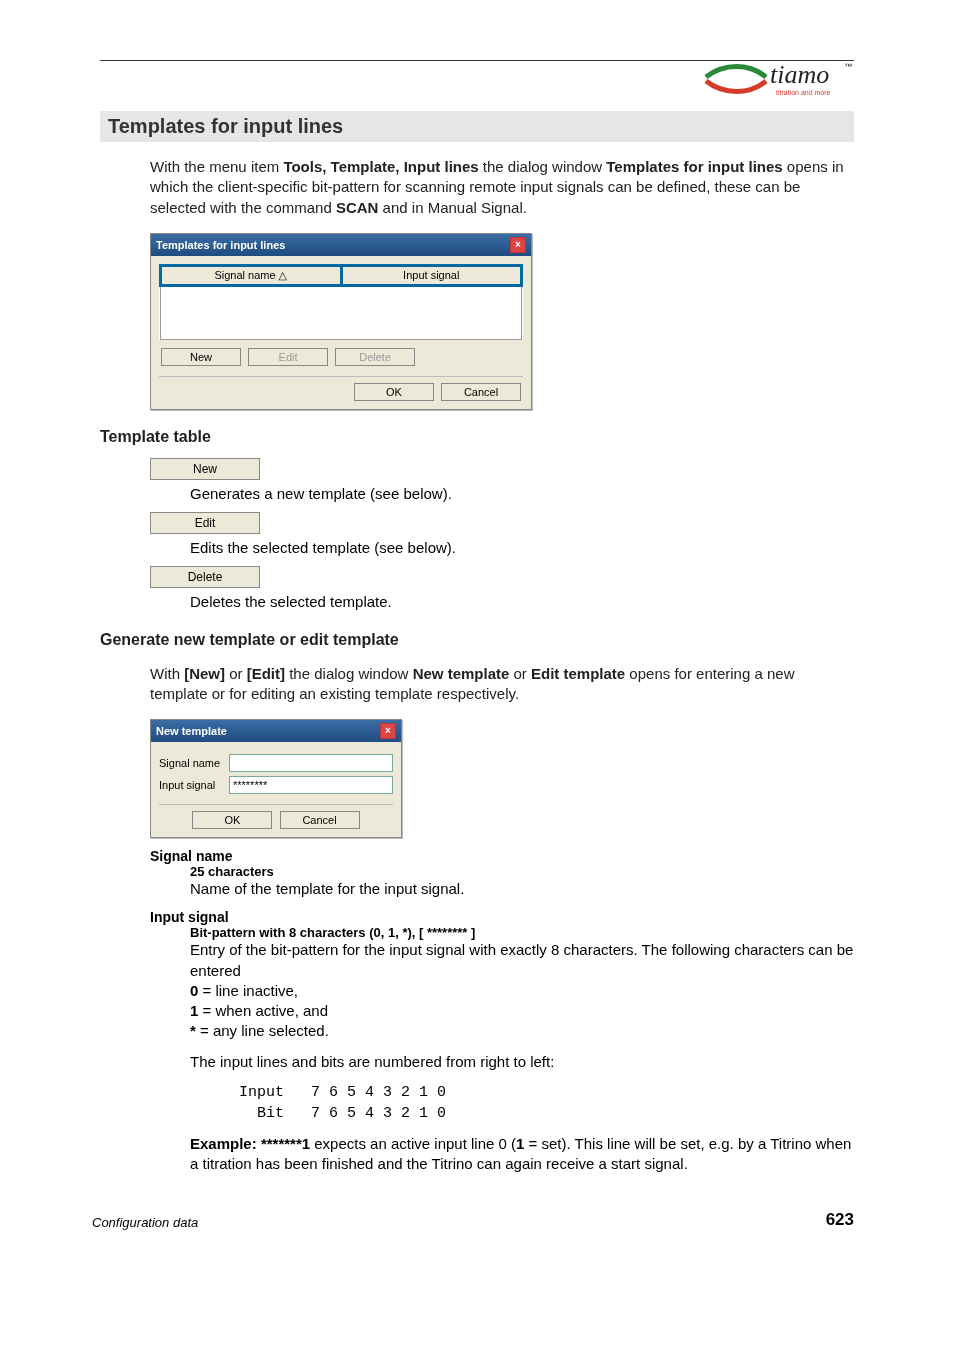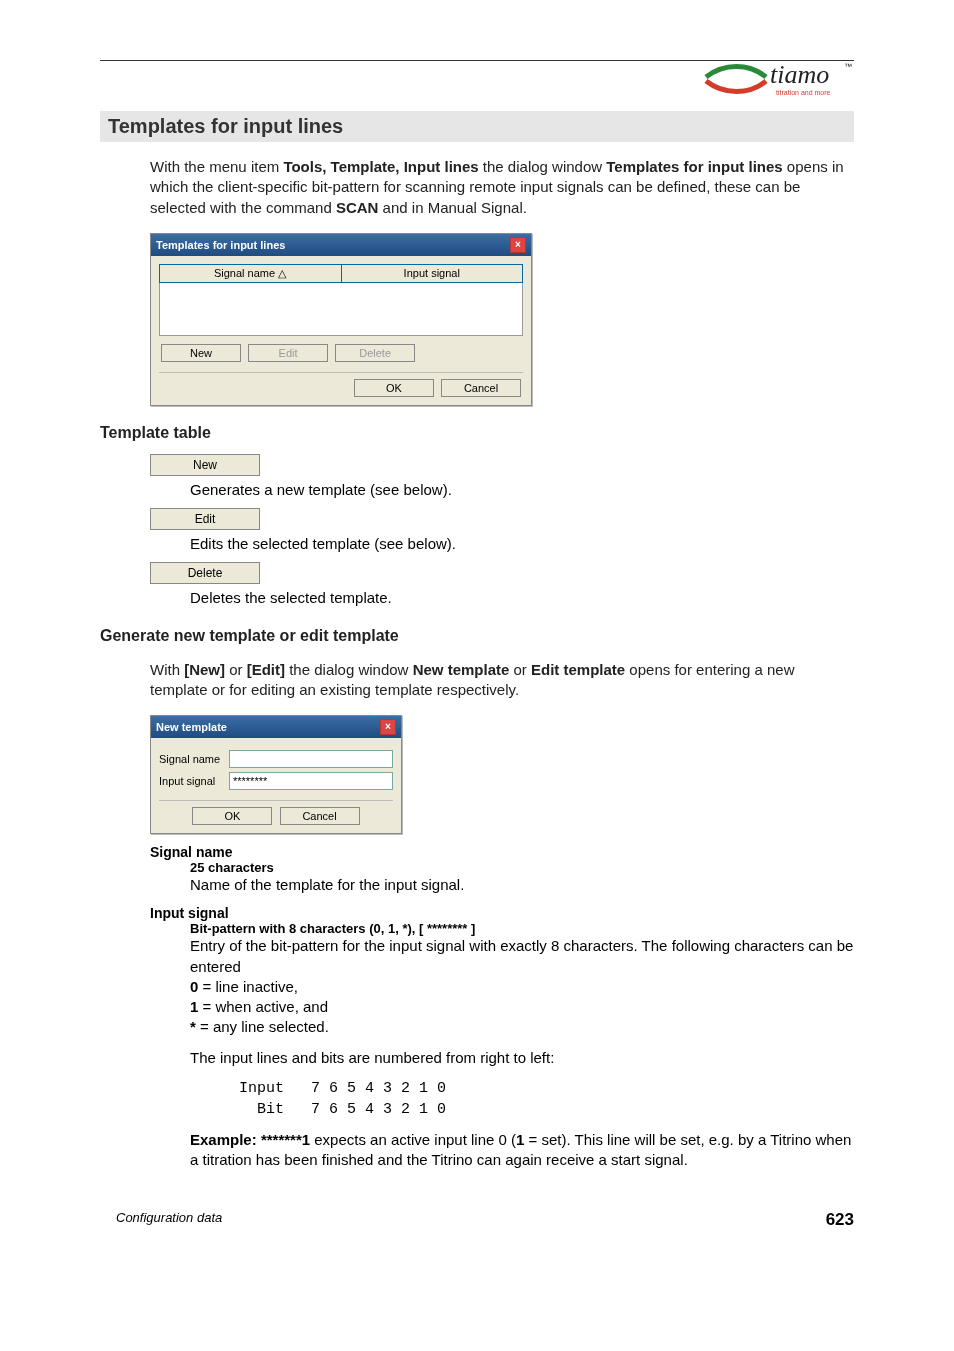--- a/index.html
+++ b/index.html
@@ -104,21 +104,21 @@
   .dlg-body { padding: 8px; }
   .dlg-table {
     width: 100%;
     border: 1px solid #999;
     background: #fff;
     border-collapse: collapse;
   }
   .dlg-table th {
     font-weight: normal;
     font-size: 11px;
-    border: 1px solid #0369a1;
+    border: 3px solid #0369a1;
     padding: 2px 4px;
     background: #ece9d8;
   }
   .dlg-table td { height: 50px; }
   .dlg-btn {
     border: 1px solid #888;
     background: #ece9d8;
     font-size: 11px;
     padding: 2px 14px;
     margin: 0 2px;
@@ -146,25 +146,25 @@
     background: #ece9d8;
     padding: 3px 24px;
     font-size: 12px;
     margin: 8px 0 4px 50px;
     min-width: 60px;
     text-align: center;
   }
   .footer {
     position: absolute;
     bottom: 30px;
-    left: 116px;
+    left: 92px;
     right: 100px;
     display: flex;
     justify-content: space-between;
-    align-items: flex-start;
+    align-items: flex-end;
   }
   .footer-left { font-style: italic; font-size: 13px; }
   .footer-right { font-weight: bold; font-size: 17px; }
 </style>
 </head>
 <body>
 
 <div class="page">
   <div class="logo">
     <svg viewBox="0 0 150 48">

